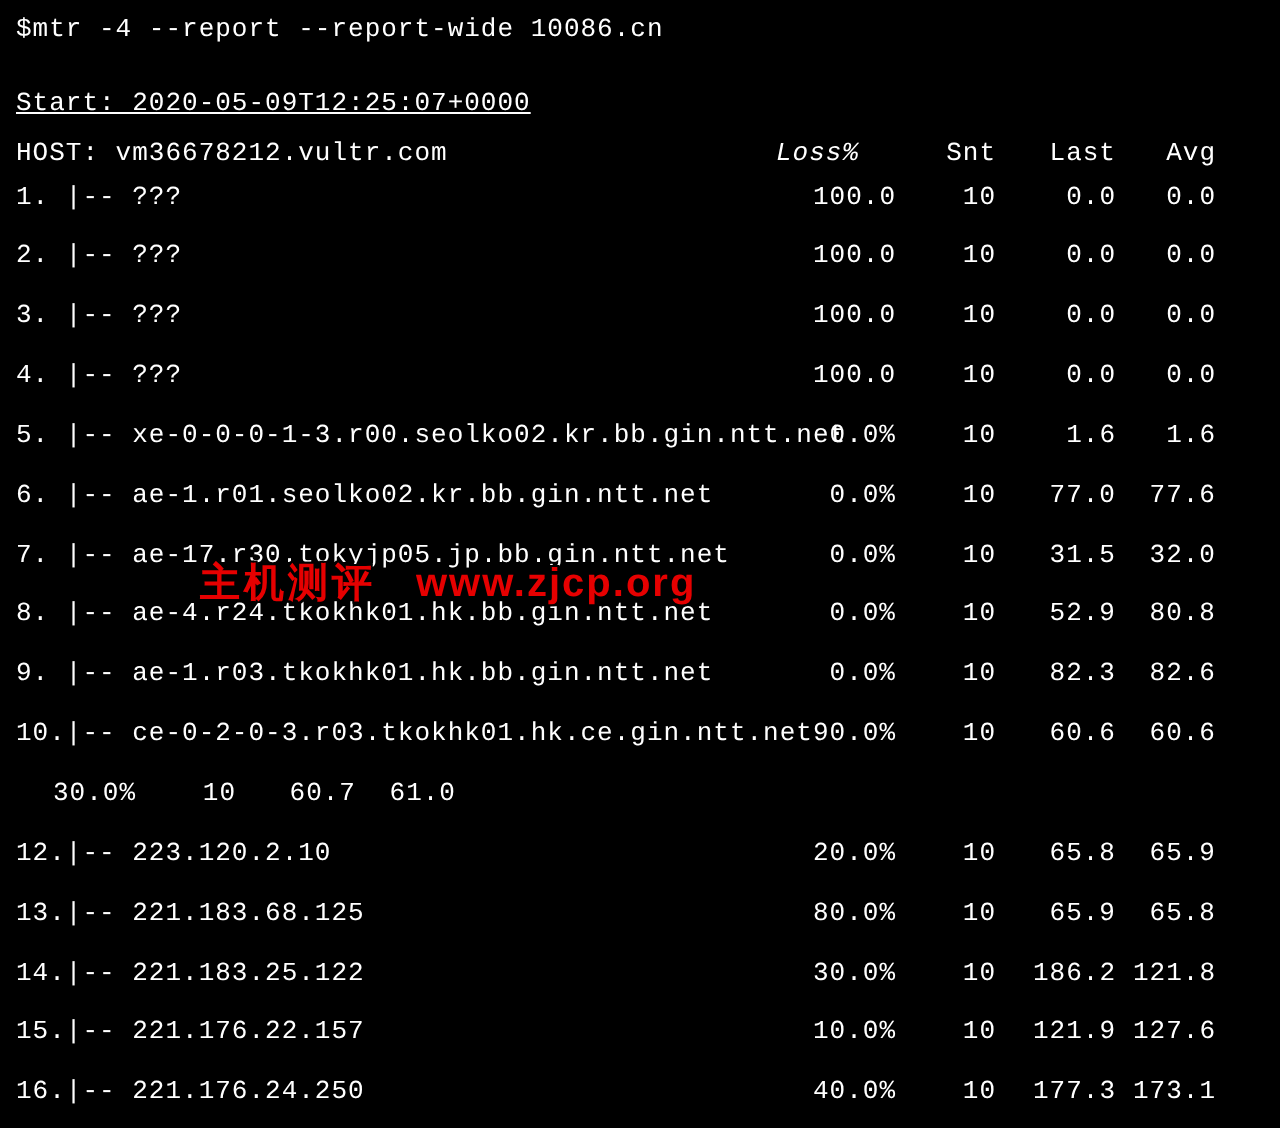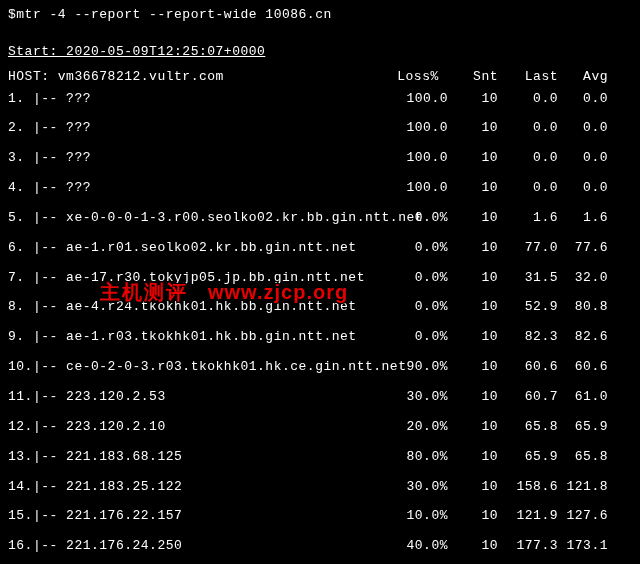--- a/index.html
+++ b/index.html
@@ -27,21 +27,21 @@
       margin-bottom: 6px;
       text-decoration: underline;
     }
     .header-row {
       display: flex;
       margin-bottom: 3px;
     }
     .host-label {
       width: 380px;
     }
-    .col-loss { width: 60px; text-align: center; }
+    .col-loss { width: 60px; text-align: left; font-style: italic; }
     .col-snt  { width: 50px; text-align: right; }
     .col-last { width: 60px; text-align: right; }
     .col-avg  { width: 50px; text-align: right; }
     .row {
       display: flex;
       margin-bottom: 11px;
     }
     .hop {
       width: 380px;
       white-space: pre;
@@ -148,21 +148,20 @@
       <div class="val-avg">82.6</div>
     </div>
     <div class="row">
       <div class="hop">10.|-- ce-0-2-0-3.r03.tkokhk01.hk.ce.gin.ntt.net</div>
       <div class="val-loss">90.0%</div>
       <div class="val-snt">10</div>
       <div class="val-last">60.6</div>
       <div class="val-avg">60.6</div>
     </div>
     <div class="row">
-      <div class="hop">11.|-- 223.120.2.53</div>
       <div class="val-loss">30.0%</div>
       <div class="val-snt">10</div>
       <div class="val-last">60.7</div>
       <div class="val-avg">61.0</div>
     </div>
     <div class="row">
       <div class="hop">12.|-- 223.120.2.10</div>
       <div class="val-loss">20.0%</div>
       <div class="val-snt">10</div>
       <div class="val-last">65.8</div>
@@ -172,21 +171,21 @@
       <div class="hop">13.|-- 221.183.68.125</div>
       <div class="val-loss">80.0%</div>
       <div class="val-snt">10</div>
       <div class="val-last">65.9</div>
       <div class="val-avg">65.8</div>
     </div>
     <div class="row">
       <div class="hop">14.|-- 221.183.25.122</div>
       <div class="val-loss">30.0%</div>
       <div class="val-snt">10</div>
-      <div class="val-last">158.6</div>
+      <div class="val-last">186.2</div>
       <div class="val-avg">121.8</div>
     </div>
     <div class="row">
       <div class="hop">15.|-- 221.176.22.157</div>
       <div class="val-loss">10.0%</div>
       <div class="val-snt">10</div>
       <div class="val-last">121.9</div>
       <div class="val-avg">127.6</div>
     </div>
     <div class="row">

